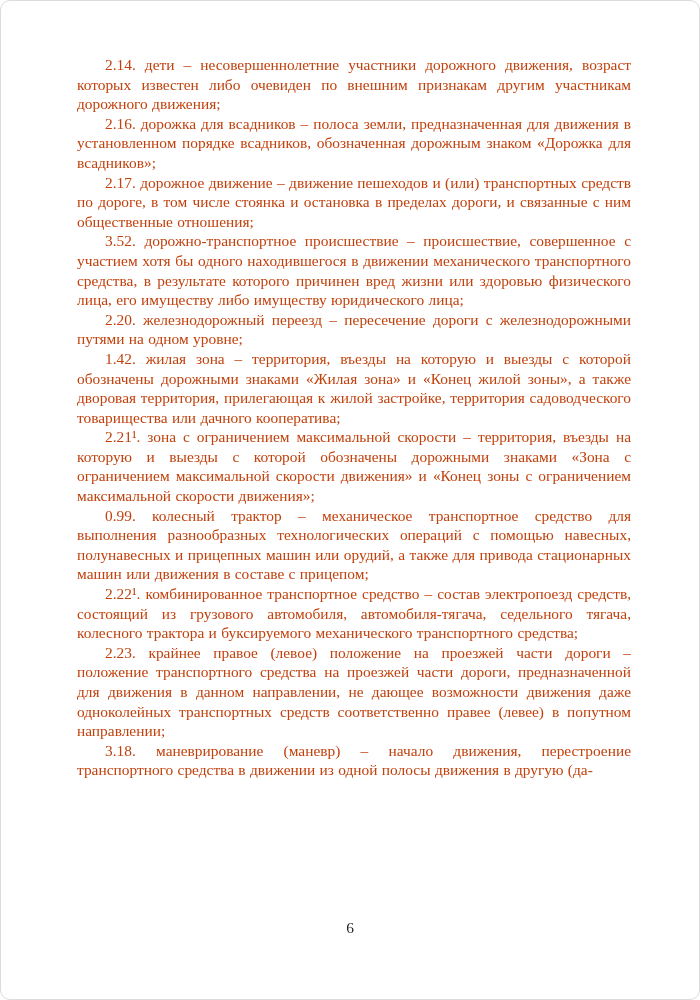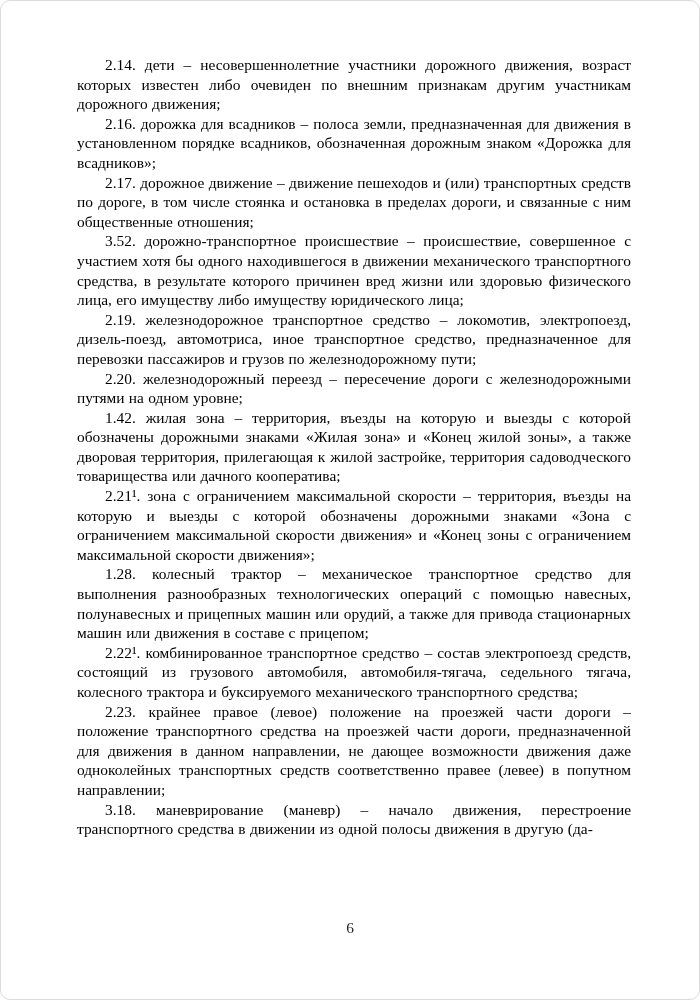--- a/index.html
+++ b/index.html
@@ -16,21 +16,21 @@
     background: #ffffff;
     border: 1px solid #dcdcdc;
     border-radius: 10px;
     overflow: hidden;
   }
   .content {
     position: absolute;
     left: 76px;
     right: 68px;
     top: 54px;
-    color: #000000;
+    color: #c2410c;
     font-size: 15.4px;
     line-height: 19.6px;
     text-align: justify;
     hyphens: auto;
     -webkit-hyphens: auto;
     word-spacing: 0.5px;
   }
   .content p {
     margin: 0;
     padding: 0;
@@ -48,23 +48,22 @@
 </style>
 </head>
 <body>
 
 <div class="page">
   <div class="content">
     <p>2.14. дети – несовершеннолетние участники дорожного движения, возраст которых известен либо очевиден по внешним признакам другим участникам дорожного движения;</p>
     <p>2.16. дорожка для всадников – полоса земли, предназначенная для движения в установленном порядке всадников, обозначенная дорожным знаком «Дорожка для всадников»;</p>
     <p>2.17. дорожное движение – движение пешеходов и (или) транспортных средств по дороге, в том числе стоянка и остановка в пределах дороги, и связанные с ним общественные отношения;</p>
     <p>3.52. дорожно-транспортное происшествие – происшествие, совершенное с участием хотя бы одного находившегося в движении механического транспортного средства, в результате которого причинен вред жизни или здоровью физического лица, его имуществу либо имуществу юридического лица;</p>
-    <p>2.19. железнодорожное транспортное средство – локомотив, электропоезд, дизель-поезд, автомотриса, иное транспортное средство, предназначенное для перевозки пассажиров и грузов по железнодорожному пути;</p>
     <p>2.20. железнодорожный переезд – пересечение дороги с железнодорожными путями на одном уровне;</p>
     <p>1.42. жилая зона – территория, въезды на которую и выезды с которой обозначены дорожными знаками «Жилая зона» и «Конец жилой зоны», а также дворовая территория, прилегающая к жилой застройке, территория садоводческого товарищества или дачного кооператива;</p>
     <p>2.21¹. зона с ограничением максимальной скорости – территория, въезды на которую и выезды с которой обозначены дорожными знаками «Зона с ограничением максимальной скорости движения» и «Конец зоны с ограничением максимальной скорости движения»;</p>
-    <p>1.28. колесный трактор – механическое транспортное средство для выполнения разнообразных технологических операций с помощью навесных, полунавесных и прицепных машин или орудий, а также для привода стационарных машин или движения в составе с прицепом;</p>
+    <p>0.99. колесный трактор – механическое транспортное средство для выполнения разнообразных технологических операций с помощью навесных, полунавесных и прицепных машин или орудий, а также для привода стационарных машин или движения в составе с прицепом;</p>
     <p>2.22¹. комбинированное транспортное средство – состав электропоезд средств, состоящий из грузового автомобиля, автомобиля-тягача, седельного тягача, колесного трактора и буксируемого механического транспортного средства;</p>
     <p>2.23. крайнее правое (левое) положение на проезжей части дороги – положение транспортного средства на проезжей части дороги, предназначенной для движения в данном направлении, не дающее возможности движения даже одноколейных транспортных средств соответственно правее (левее) в попутном направлении;</p>
     <p>3.18. маневрирование (маневр) – начало движения, перестроение транспортного средства в движении из одной полосы движения в другую (да-</p>
   </div>
   <div class="page-number">6</div>
 </div>
 
 </body></html>

